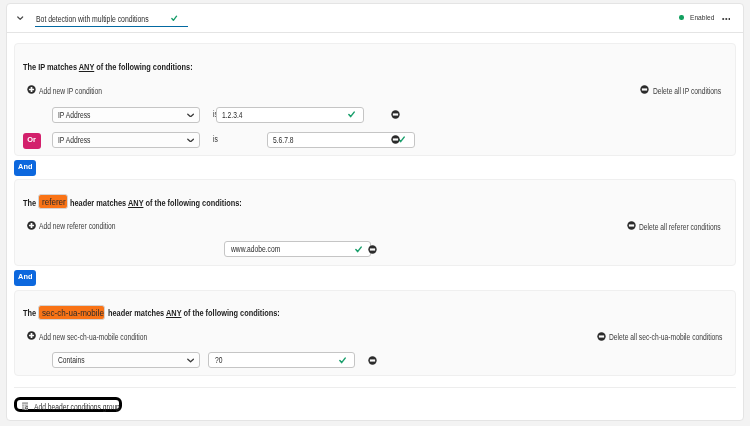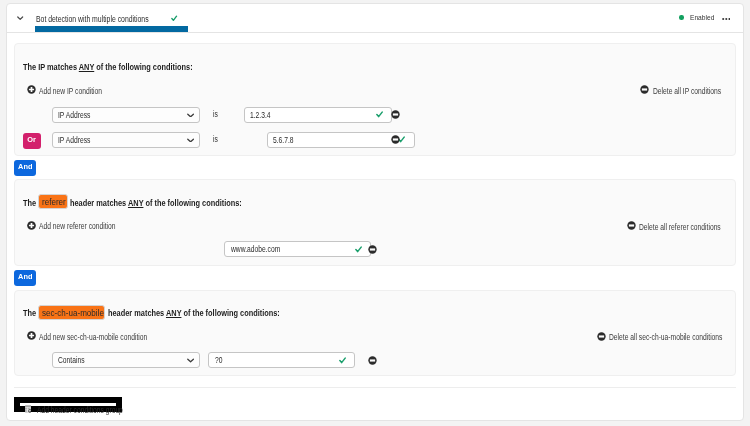--- a/index.html
+++ b/index.html
@@ -10,21 +10,21 @@
   .panelbg{position:absolute;left:5.5px;top:2.7px;width:738.5px;height:418.3px;background:#ffffff;
          border:1px solid #e4e4e4;border-radius:4px;box-sizing:border-box;}
 
   
   .cd{display:inline-block;transform:scaleX(0.82) translateZ(0);transform-origin:left center;white-space:nowrap;}
 
   
   .hdr{position:absolute;left:0;top:0;width:750px;height:426px;}
   .hdrline{position:absolute;left:6.5px;top:32px;width:737px;height:1px;background:#e4e4e4;}
   .chev{position:absolute;left:17.4px;top:16.4px;width:6.4px;height:4.4px;}
-  .titlewrap{position:absolute;left:35.2px;top:12.3px;width:152.6px;height:14px;border-bottom:6px solid #0369a1;}
+  .titlewrap{position:absolute;left:35.2px;top:12.3px;width:152.6px;height:14px;border-bottom:1px solid #0369a1;}
   .title{position:absolute;left:0.9px;top:2.6px;font-size:8.4px;line-height:9px;color:#2b2b2b;}
   .titlecheck{position:absolute;left:171.2px;top:15.3px;width:6.4px;height:6.4px;}
   .status{position:absolute;left:689.6px;top:13.2px;font-size:8.1px;line-height:9px;color:#333;}
   .statusdot{position:absolute;left:679.3px;top:15.4px;width:4.4px;height:4.4px;border-radius:50%;background:#12a05f;}
   .more{position:absolute;left:721.8px;top:14.6px;width:8.5px;height:8px;}
 
   
   .card{position:absolute;left:14.4px;width:721.2px;background:#fafafa;border:1px solid #efefef;border-radius:4px;box-sizing:border-box;}
   .ctitle{position:absolute;left:22.9px;font-size:9px;font-weight:bold;color:#1e1e1e;white-space:nowrap;line-height:11px;height:11px;text-align:right;}
   .hdrchip{position:absolute;border:1px solid #d4d4d4;border-radius:3px;background:#f97316;
@@ -50,21 +50,21 @@
 
   .isl{position:absolute;font-size:8.2px;line-height:9px;color:#2b2b2b;}
   .minus{position:absolute;width:9px;height:9px;}
 
   .jb{position:absolute;height:16px;border-radius:3px;color:#fff;font-size:7.4px;font-weight:bold;
       text-align:center;line-height:13.6px;}
   .jb .t{display:inline-block;transform:translateZ(0);}
   .orb{background:#d3206c;width:18.2px;}
   .andb{background:#0d68de;width:22.3px;}
 
-  .addgrp{position:absolute;left:14.4px;top:396.6px;width:107.5px;height:15.2px;border:6px solid #000000;border-radius:0;
+  .addgrp{position:absolute;left:14.4px;top:396.6px;width:107.5px;height:15.2px;border:3px solid #000000;border-radius:6px;
           background:#fff;box-sizing:border-box;}
   .divider{position:absolute;left:14px;top:387px;width:721.6px;height:1px;background:#ededed;}
   .addgrp .ic{position:absolute;left:4.2px;top:2.9px;width:6.6px;height:7.7px;}
   .addgrp .lb{position:absolute;left:16.8px;top:3.5px;font-size:8.2px;line-height:9px;color:#2b2b2b;}
 </style>
 </head>
 <body>
 
 <div class="panel">
   <div class="panelbg"></div>
@@ -108,21 +108,21 @@
       <span class="lb cd">Delete all IP conditions</span>
     </div>
 
     <div class="sel" style="left:51.5px;top:106.6px;width:148px;">
       <span class="v cd">IP Address</span>
       <svg class="ar" viewBox="0 0 67 44">
         <path d="M7 12 L33.5 36 L60 12" fill="none" stroke="#3c3c3c" stroke-width="12" stroke-linecap="round" stroke-linejoin="round"></path>
       </svg>
     </div>
     <span class="isl cd" style="left:213px;top:110.3px;">is</span>
-    <div class="txt" style="left:244px;top:106.6px;width:148px;">
+    <div class="txt" style="left:216px;top:106.6px;width:148px;">
       <span class="v cd">1.2.3.4</span>
       <svg class="ck" viewBox="0 0 12 12">
         <path d="M1.5 6.1 L4.5 9.6 L10.6 1.9" fill="none" stroke="#1a9f6c" stroke-width="2.6" stroke-linecap="round" stroke-linejoin="round"></path>
       </svg>
     </div>
     <svg class="minus" viewBox="0 0 20 20" style="left:391px;top:110.3px;">
       <circle cx="10" cy="10" r="9.3" fill="#2b2b2b"></circle>
       <rect x="4.2" y="7.6" width="11.6" height="4.8" fill="#fafafa"></rect>
     </svg>
 

